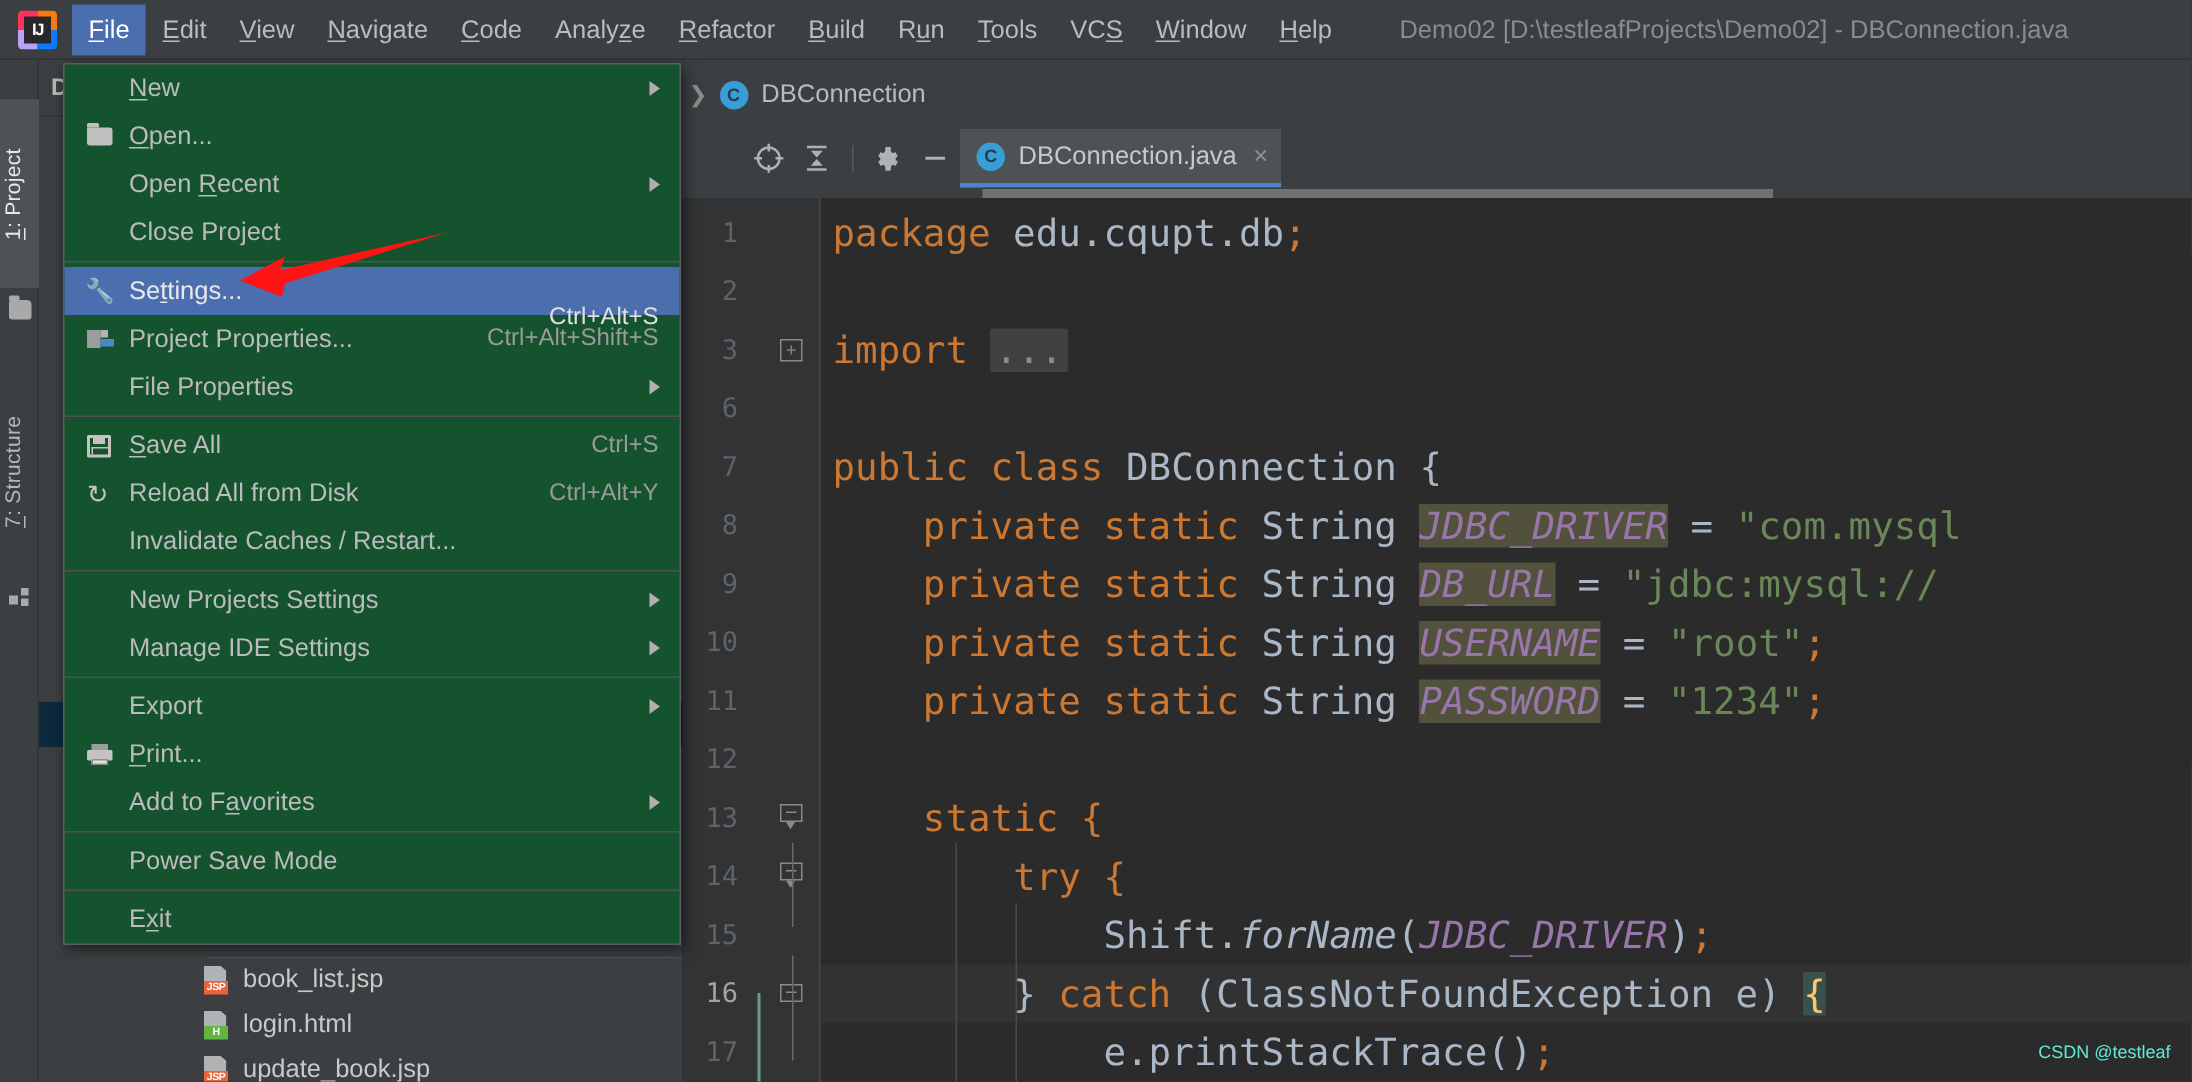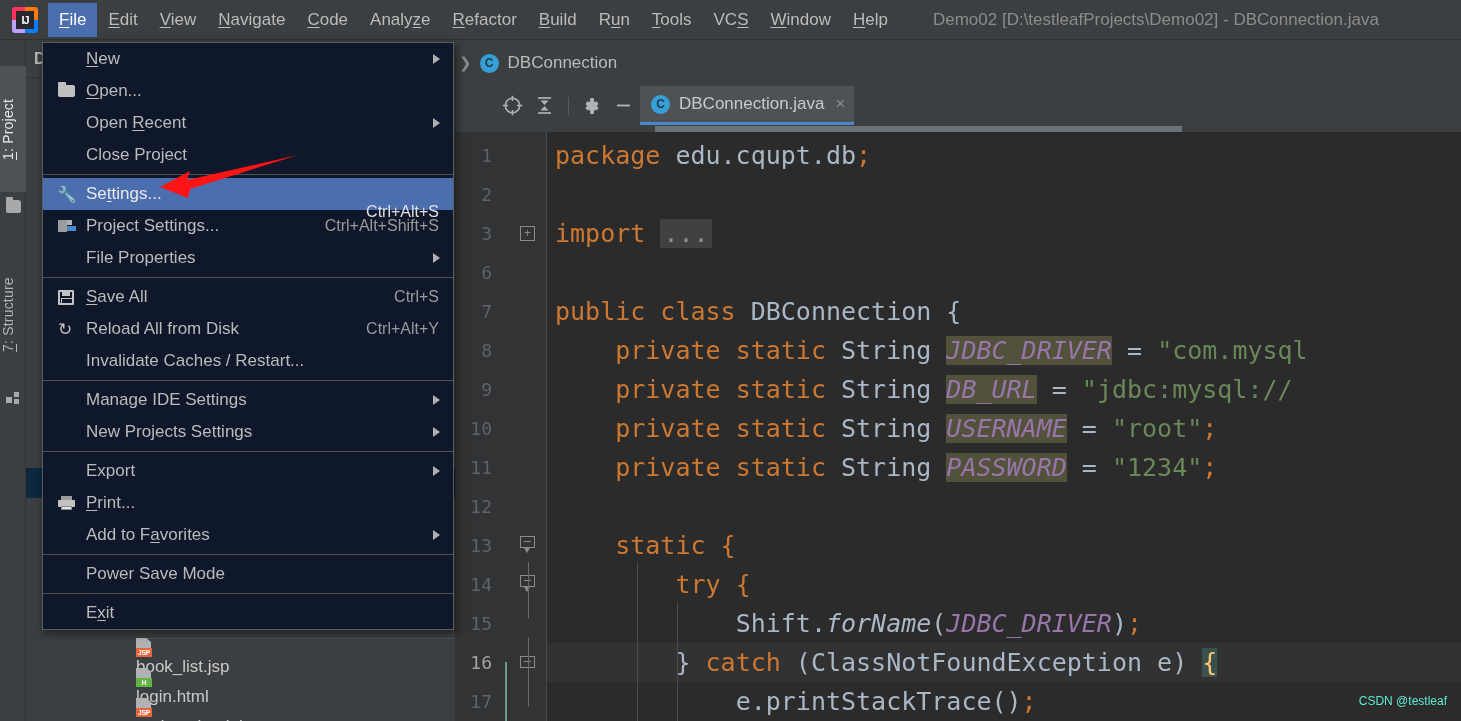--- a/index.html
+++ b/index.html
@@ -73,22 +73,22 @@
   .project-head {
     height: 38px; display: flex; align-items: center; padding-left: 8px;
     font-size: 16px; font-weight: bold; color: #b9b9b9;
     border-bottom: 1px solid #323232;
   }
   .project-body {
     position:absolute; left:0; top:38px; width:629px; height:643px;
     background:#3c3f41; padding-top: 2px;
   }
   .ptree-row {
-    height: 30px; display:flex; align-items:flex-start; padding-left: 110px;
-    font-size: 17px; color: #c9c9c9; white-space: nowrap; flex-direction: column;
+    height: 30px; display:flex; align-items:center; padding-left: 110px;
+    font-size: 17px; color: #c9c9c9; white-space: nowrap;
   }
   .ptree-row.selected-row { background:#0d293e; }
   .file-ico {
     width: 17px; height: 19px; margin-right: 9px; position: relative; flex:0 0 auto;
   }
   .file-ico .page {
     position:absolute; left:0; top:0; width:15px; height:13px;
     background:#b0b2b3;
     clip-path: polygon(0 0, 70% 0, 100% 30%, 100% 100%, 0 100%);
   }
@@ -211,21 +211,21 @@
   }
   .fold-line {
     position:absolute; right:17px; width:1px; background:#6a6a6a;
   }
   .indent-guide { position:absolute; width:1px; background:#4a4a4a; }
   .caret-bar { position:absolute; left:2px; width:2px; background:#6a9a8a; }
 
   
   .dropdown {
     position:absolute; left:42px; top:42px; width:412px;
-    background:#0f172a; border:1px solid #5b5e60;
+    background:#14532d; border:1px solid #5b5e60;
     box-shadow: 2px 3px 9px rgba(0,0,0,0.55); z-index: 40;
   }
   .mrow {
     height: 32px; display:flex; align-items:center; position:relative;
     font-size:17px; color:#bbbbbb; padding-left: 14px; white-space:nowrap;
   }
   .mrow.hi { background:#4b6eaf; color:#e8e8e8; }
   .mrow .mico { width:24px; height:22px; position:relative; flex:0 0 auto; margin-right:5px; }
   .mrow .mlabel { flex:1 1 auto; }
   .mrow .macc { color:#9a9a9a; font-size:16px; padding-right:14px; }
@@ -528,21 +528,21 @@
 
     <div class="mrow">
       <span class="mico">
         <span class="ico-ps">
             <span class="fa"></span>
             <span class="b1"></span>
             <span class="b2"></span>
             <span class="b3"></span>
           </span>
       </span>
-      <span class="mlabel">Project Settings...</span>
+      <span class="mlabel">Project Properties...</span>
       <span class="macc">Ctrl+Alt+Shift+S</span>
     </div>
 
     <div class="mrow">
       <span class="mico"></span>
       <span class="mlabel">File Properties</span>
       <span class="arrow"></span>
     </div>
 
     <div class="msep"></div>
@@ -565,27 +565,27 @@
 
     <div class="mrow">
       <span class="mico"></span>
       <span class="mlabel">Invalidate Caches / Restart...</span>
     </div>
 
     <div class="msep"></div>
 
     <div class="mrow">
       <span class="mico"></span>
+      <span class="mlabel">New Projects Settings</span>
+      <span class="arrow"></span>
+    </div>
+
+    <div class="mrow">
+      <span class="mico"></span>
       <span class="mlabel">Manage IDE Settings</span>
-      <span class="arrow"></span>
-    </div>
-
-    <div class="mrow">
-      <span class="mico"></span>
-      <span class="mlabel">New Projects Settings</span>
       <span class="arrow"></span>
     </div>
 
     <div class="msep"></div>
 
     <div class="mrow">
       <span class="mico"></span>
       <span class="mlabel">Export</span>
       <span class="arrow"></span>
     </div>

